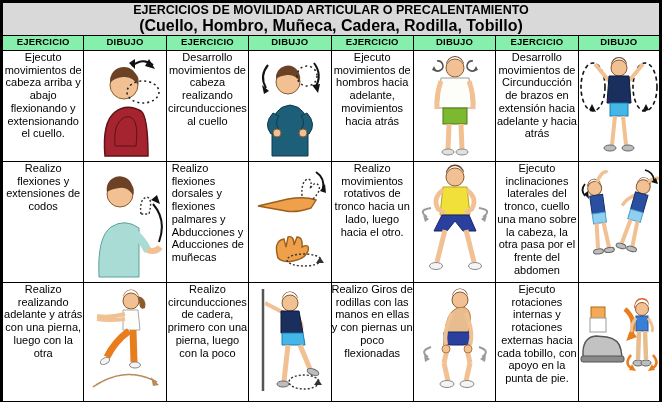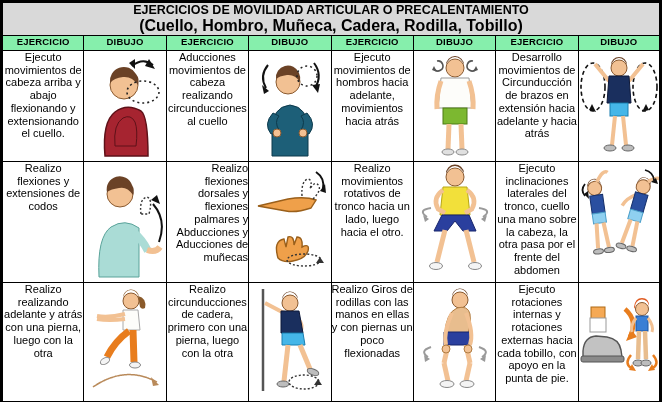--- a/index.html
+++ b/index.html
@@ -28,21 +28,21 @@
   .subtitle-line{font-size:16px;font-weight:bold;line-height:1.1;}
   .col-head{
     height:15px;text-align:center;vertical-align:middle;
     font-size:9.5px;font-weight:bold;background:#86efac;
     letter-spacing:0.2px;
   }
   td.ex{
     font-size:11px;line-height:1.16;text-align:center;
     padding:2px 3px 0 3px;background:#fff;
   }
-  td.ex.left{text-align:right;padding-left:5px;}
+  td.ex.left{text-align:left;padding-left:5px;}
   td.pic{background:#fff;text-align:center;vertical-align:middle;}
   td.pic svg{display:block;margin:0 auto;}
   tr.r1{height:111px;} tr.r2{height:121px;} tr.r3{height:120px;}
 </style>
 </head>
 <body>
 
 <div class="page">
 <table class="grid">
   <colgroup>
@@ -82,21 +82,21 @@
           <path d="M20,105 q-3,-34 10,-44 q12,-9 26,-1 q7,5 7,45 z" fill="#A62430" stroke="#5e1118" stroke-width="1.5"></path>
           <path d="M30,95 q-2,-22 8,-28 q8,-4 12,4 q3,8 1,24 z" fill="none" stroke="#5e1118"></path>
           <circle cx="39" cy="34" r="14" fill="#F2C193" stroke="#8a5a30"></circle>
           <path d="M25,32 a14,14 0 0 1 26,-9 q4,5 2,11 q-6,-9 -15,-8 q-9,1 -13,6 z" fill="#6B4226"></path>
           <ellipse cx="58" cy="41" rx="16" ry="11" fill="none" stroke="#222" stroke-width="1.6" stroke-dasharray="2 3"></ellipse>
           <path d="M47,15 q11,-9 21,-1" fill="none" stroke="#111" stroke-width="2"></path>
           <polygon points="70,18 64,8 60,15" fill="#111"></polygon>
           <polygon points="44,12 50,8 50,18" fill="#111"></polygon>
         </svg>
       </td>
-      <td class="ex">Aducciones movimientos de cabeza realizando circunducciones al cuello</td>
+      <td class="ex">Desarrollo movimientos de cabeza realizando circunducciones al cuello</td>
       <td class="pic">
         <svg width="80" height="107" viewBox="0 0 80 107">
           <path d="M22,105 v-26 q0,-23 18,-25 q18,2 18,25 v26 z" fill="#1D5F78" stroke="#0d3a4c"></path>
           <path d="M23,62 q-10,11 -2,21 l8,-4 q-5,-8 0,-14 z" fill="#1D5F78" stroke="#0d3a4c"></path>
           <path d="M57,62 q10,11 2,21 l-8,-4 q5,-8 0,-14 z" fill="#1D5F78" stroke="#0d3a4c"></path>
           <circle cx="27" cy="82" r="4" fill="#F2C193" stroke="#8a5a30"></circle>
           <circle cx="53" cy="82" r="4" fill="#F2C193" stroke="#8a5a30"></circle>
           <circle cx="38" cy="31" r="12" fill="#F2C193" stroke="#8a5a30"></circle>
           <path d="M26,28 a12,12 0 0 1 23,-6 q2,4 1,9 q-5,-8 -13,-7 q-8,1 -11,4 z" fill="#6B4226"></path>
           <circle cx="57" cy="25" r="10" fill="none" stroke="#222" stroke-width="1.5" stroke-dasharray="2 3"></circle>
@@ -236,21 +236,21 @@
           <path d="M40,31 q-16,4 -28,2" fill="none" stroke="#F2C193" stroke-width="4"></path>
           <path d="M40,36 q-16,2 -28,0" fill="none" stroke="#F2C193" stroke-width="4"></path>
           <path d="M48,47 l1,32" stroke="#E87D1E" stroke-width="7" fill="none"></path>
           <path d="M44,48 q-14,10 -22,26" stroke="#E87D1E" stroke-width="7" fill="none"></path>
           <ellipse cx="20" cy="78" rx="5" ry="3" fill="#f4f4f4" stroke="#888" transform="rotate(-30 20 78)"></ellipse>
           <ellipse cx="50" cy="82" rx="5.5" ry="3" fill="#f4f4f4" stroke="#888"></ellipse>
           <path d="M8,104 q32,-22 64,-5" fill="none" stroke="#b98a5a" stroke-width="1.5" stroke-dasharray="1 0"></path>
           <polygon points="74,102 66,94 68,103" fill="#b98a5a"></polygon>
         </svg>
       </td>
-      <td class="ex">Realizo circunducciones de cadera, primero con una pierna, luego con la otra</td>
+      <td class="ex">Realizo circunducciones de cadera, primero con una pierna, luego con la poco</td>
       <td class="pic">
         <svg width="80" height="116" viewBox="0 0 80 116">
           <line x1="13" y1="6" x2="13" y2="108" stroke="#555" stroke-width="2.5"></line>
           <circle cx="40" cy="20" r="8" fill="#F2C193" stroke="#8a5a30"></circle>
           <path d="M32,17 a8,8 0 0 1 16,-1 q-3,-7 -8,-7 q-6,0 -8,8 z" fill="#6B4226"></path>
           <path d="M34,30 L15,20" stroke="#F2C193" stroke-width="4" fill="none"></path>
           <path d="M48,36 q6,6 2,14" stroke="#F2C193" stroke-width="4" fill="none"></path>
           <path d="M31,28 h18 l4,22 h-22 z" fill="#1A2F5E" stroke="#0d1838"></path>
           <path d="M32,50 h21 l2,12 h-23 z" fill="#45B6E8" stroke="#1a7fb0"></path>
           <line x1="38" y1="62" x2="34" y2="98" stroke="#F2C193" stroke-width="5"></line>

